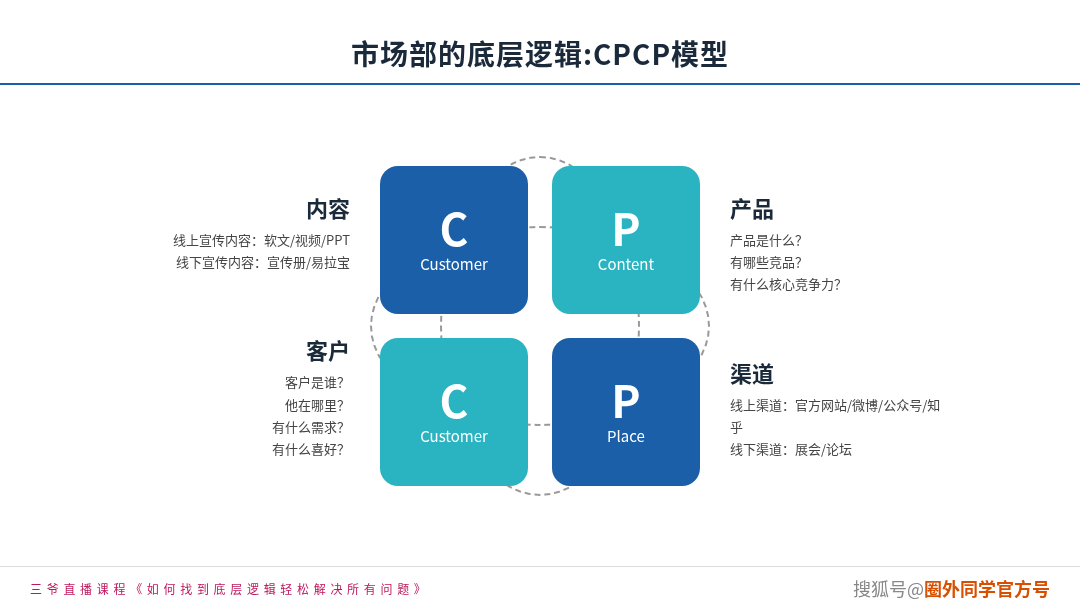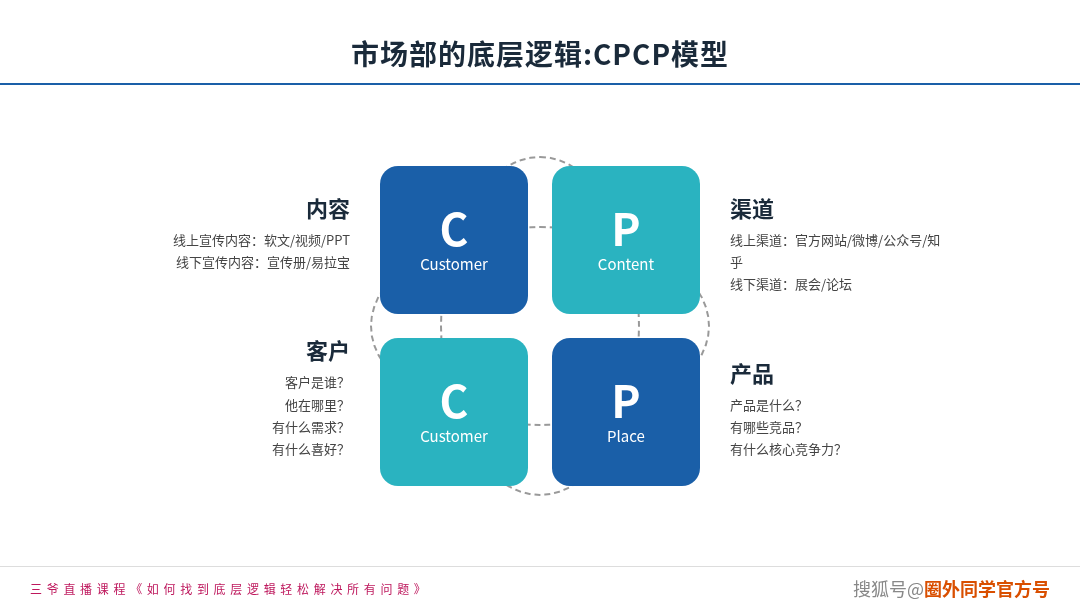--- a/index.html
+++ b/index.html
@@ -231,29 +231,29 @@
       </div>
 
       <div class="quadrant q-bottom-right">
         <span class="quadrant-letter">P</span>
         <span class="quadrant-label">Place</span>
       </div>
     </div>
 
     <div class="right-labels">
       <div class="label-block">
+        <div class="label-title">产品</div>
+        <div class="label-desc">
+          产品是什么？<br>有哪些竞品？<br>有什么核心竞争力？
+        </div>
+      </div>
+      <div class="label-block">
         <div class="label-title">渠道</div>
         <div class="label-desc">
           线上渠道：官方网站/微博/公众号/知乎<br>线下渠道：展会/论坛
-        </div>
-      </div>
-      <div class="label-block">
-        <div class="label-title">产品</div>
-        <div class="label-desc">
-          产品是什么？<br>有哪些竞品？<br>有什么核心竞争力？
         </div>
       </div>
     </div>
 
   </div>
 
   <div class="footer">
     <span class="footer-left">三 爷 直 播 课 程 《 如 何 找 到 底 层 逻 辑 轻 松 解 决 所 有 问 题 》</span>
     <span class="footer-right">
       搜狐号@<span>圈外同学官方号</span>

